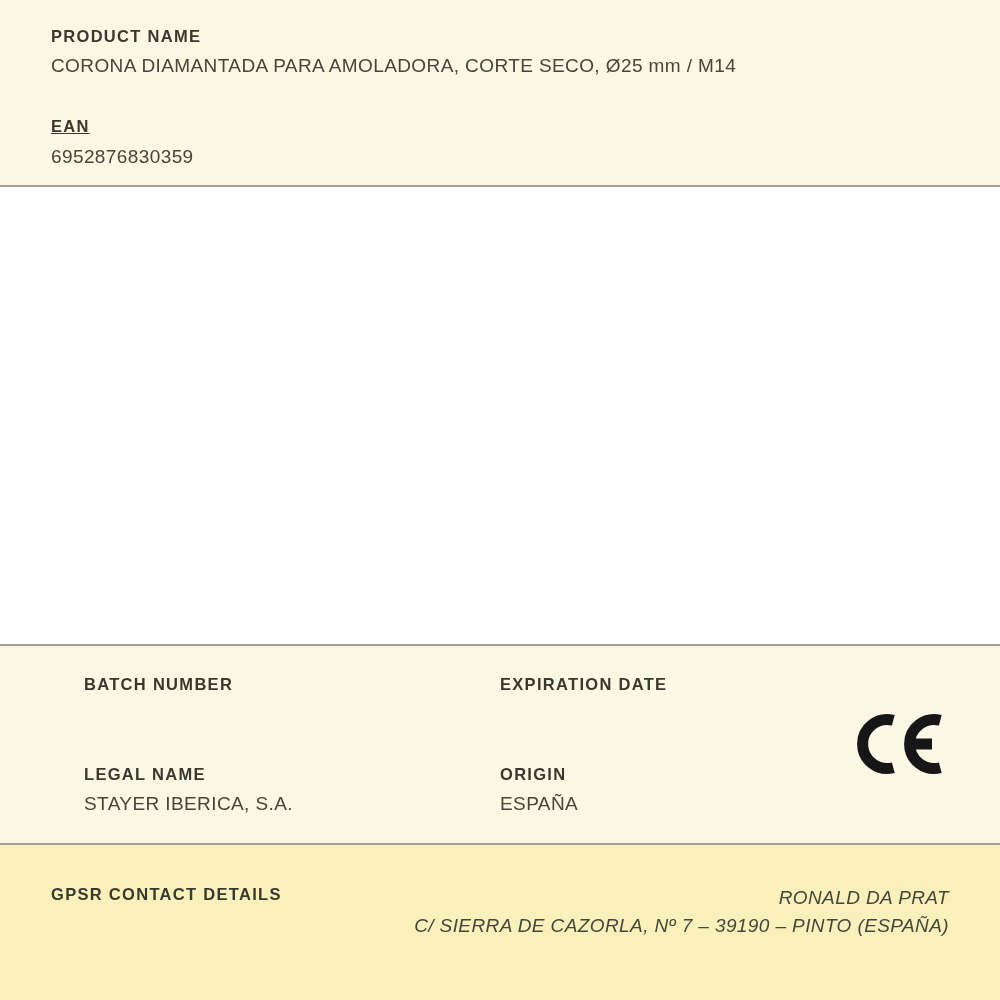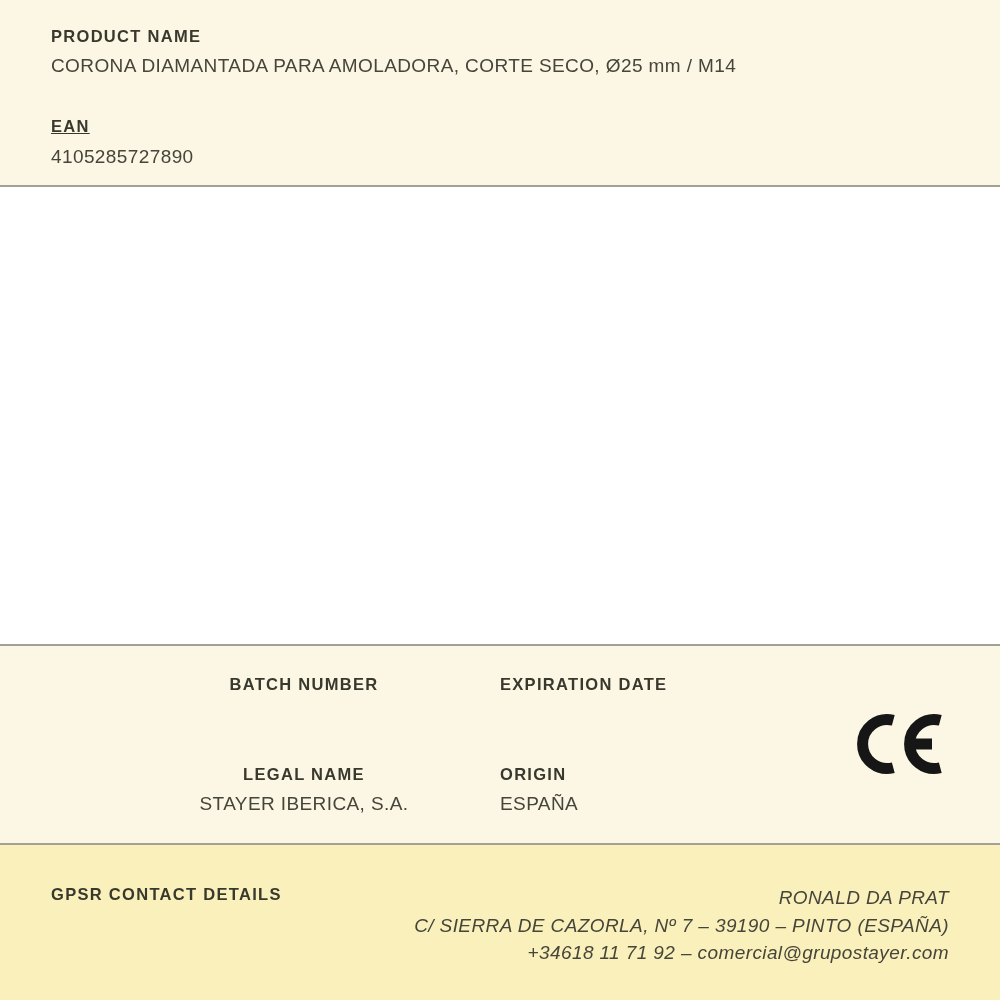--- a/index.html
+++ b/index.html
@@ -50,21 +50,21 @@
 
   .abs { position: absolute; }
 
   
   .pos-product-label { left: 51px; top: 26px; }
   .pos-product-value { left: 51px; top: 54px; }
   .pos-ean-label     { left: 51px; top: 116px; text-decoration: underline; }
   .pos-ean-value     { left: 51px; top: 145px; }
 
   
-  .col-left  { left: 104px;  width: 400px; text-align: center; }
+  .col-left  { left: 84px;  width: 400px; }
   .col-right { left: 500px; width: 400px; }
   .pos-row1-label { top: 674px; }
   .pos-row1-value { top: 703px; }
   .pos-row2-label { top: 764px; }
   .pos-row2-value { top: 792px; }
 
   .ce-mark { left: 857px; top: 712px; width: 86px; height: 64px; }
 
   
   .pos-gpsr-label { left: 51px; top: 884px; }
@@ -83,21 +83,21 @@
 
   <div class="sec sec-top"></div>
   <div class="sec sec-white"></div>
   <div class="sec sec-mid"></div>
   <div class="sec sec-bottom"></div>
 
   <div class="abs label pos-product-label">PRODUCT NAME</div>
   <div class="abs value pos-product-value">CORONA DIAMANTADA PARA AMOLADORA, CORTE SECO, Ø25 mm / M14</div>
 
   <div class="abs label pos-ean-label">EAN</div>
-  <div class="abs value pos-ean-value">4105285727890</div>
+  <div class="abs value pos-ean-value">6952876830359</div>
 
   <div class="abs label col-left pos-row1-label">BATCH NUMBER</div>
   <div class="abs value col-left pos-row1-value"></div>
 
   <div class="abs label col-right pos-row1-label">EXPIRATION DATE</div>
   <div class="abs value col-right pos-row1-value"></div>
 
   <div class="abs label col-left pos-row2-label">LEGAL NAME</div>
   <div class="abs value col-left pos-row2-value">STAYER IBERICA, S.A.</div>
 
@@ -113,16 +113,15 @@
 
       <path d="M 52.5 32 L 75 32"></path>
     </g>
   </svg>
 
   <div class="abs label pos-gpsr-label">GPSR CONTACT DETAILS</div>
 
   <div class="abs contact-block">
     <div class="value line">RONALD DA PRAT</div>
     <div class="value line">C/ SIERRA DE CAZORLA, Nº 7 – 39190 – PINTO (ESPAÑA)</div>
-    <div class="value line">+34618 11 71 92 – comercial@grupostayer.com</div>
   </div>
 
 </div>
 
 </body></html>

